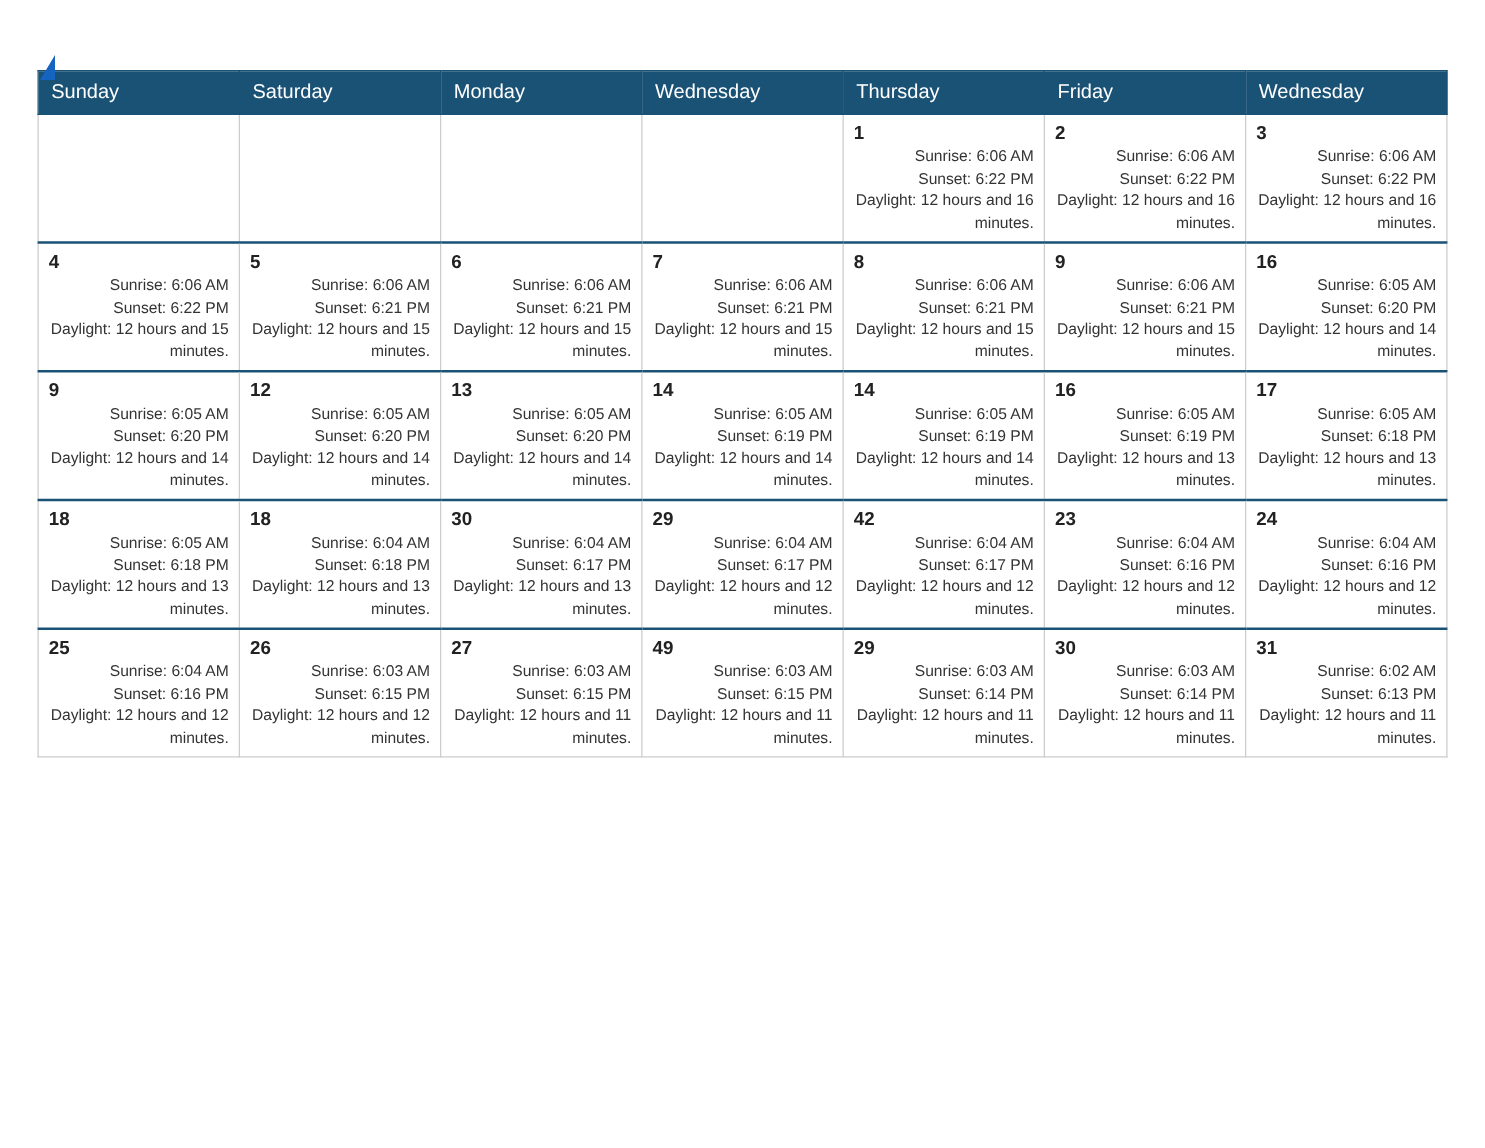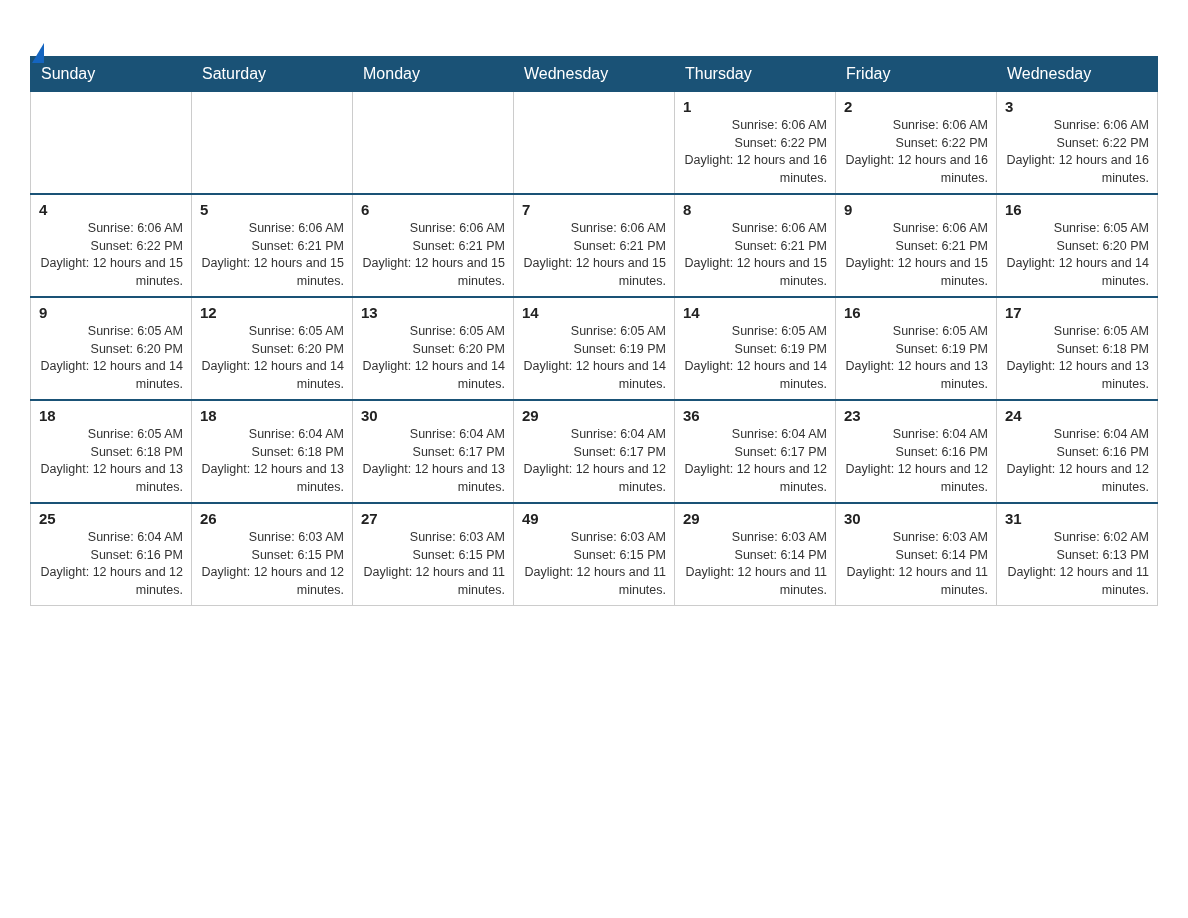--- a/index.html
+++ b/index.html
@@ -215,21 +215,21 @@
         </td>
         <td>
           <span class="day-number">30</span>
           <div class="day-info">Sunrise: 6:04 AM<br>Sunset: 6:17 PM<br>Daylight: 12 hours and 13 minutes.</div>
         </td>
         <td>
           <span class="day-number">29</span>
           <div class="day-info">Sunrise: 6:04 AM<br>Sunset: 6:17 PM<br>Daylight: 12 hours and 12 minutes.</div>
         </td>
         <td>
-          <span class="day-number">36</span>
+          <span class="day-number">42</span>
           <div class="day-info">Sunrise: 6:04 AM<br>Sunset: 6:17 PM<br>Daylight: 12 hours and 12 minutes.</div>
         </td>
         <td>
           <span class="day-number">23</span>
           <div class="day-info">Sunrise: 6:04 AM<br>Sunset: 6:16 PM<br>Daylight: 12 hours and 12 minutes.</div>
         </td>
         <td>
           <span class="day-number">24</span>
           <div class="day-info">Sunrise: 6:04 AM<br>Sunset: 6:16 PM<br>Daylight: 12 hours and 12 minutes.</div>
         </td>

